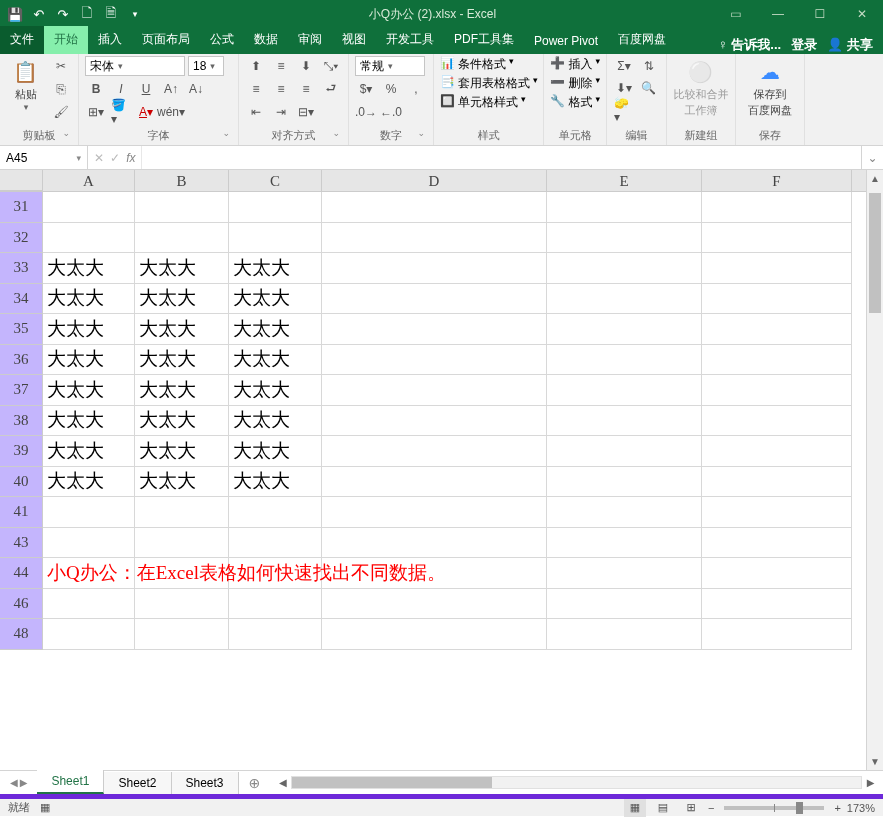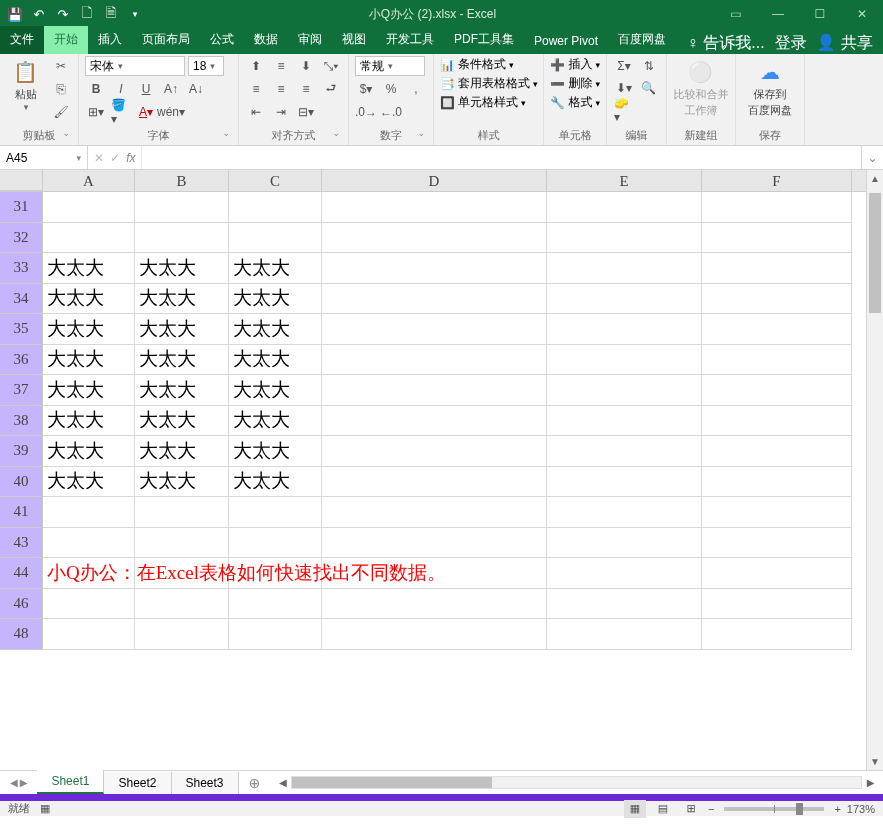--- a/index.html
+++ b/index.html
@@ -12,36 +12,36 @@
 .title-center { flex: 1; text-align: center; font-size: 12px; color: #d8ead8; }
 .win-btns { display: flex; }
 .win-btn { width: 42px; height: 28px; display: flex; align-items: center; justify-content: center; color: #c5dcc5; font-size: 12px; }
 
 
 .menubar { background: #0f703b; height: 26px; display: flex; align-items: flex-end; color: #fff; }
 .mtab { padding: 5px 10px 6px; font-size: 12px; color: #fff; }
 .mtab.file { background: #0a5c2e; }
 .mtab.active { background: #86efac; color: #217346; }
 .mtab-right { margin-left: auto; display: flex; align-items: center; gap: 10px; padding-right: 10px; }
-.mtab-right span { font-size: 16px; }
+.mtab-right span { font-size: 13px; font-weight: bold; }
 
 
 .ribbon { background: #f1f1f1; height: 92px; border-bottom: 1px solid #d4d4d4; display: flex; }
 .rgroup { border-right: 1px solid #e0e0e0; display: flex; flex-direction: column; padding: 2px 6px 1px; }
 .rgroup-body { flex: 1; display: flex; align-items: flex-start; gap: 4px; }
 .rgroup-label { text-align: center; font-size: 11px; color: #666; padding: 1px 0; position: relative; }
 .rgroup-label::after { content: "⌄"; position: absolute; right: 2px; font-size: 9px; color: #888; }
 .rgroup-label.noarrow::after { content: ""; }
 
 .big-btn { display: flex; flex-direction: column; align-items: center; width: 40px; padding-top: 2px; }
 .big-btn .ico { width: 28px; height: 28px; display: flex; align-items: center; justify-content: center; font-size: 20px; }
 .big-btn .lbl { font-size: 11px; color: #444; margin-top: 1px; }
 
 .col { display: flex; flex-direction: column; gap: 3px; }
-.row { display: flex; align-items: center; gap: 3px; }
+.row { display: flex; align-items: flex-start; gap: 3px; }
 .mini { width: 22px; height: 20px; display: flex; align-items: center; justify-content: center; font-size: 12px; color: #555; border: 1px solid transparent; }
 .combo { background: #fff; border: 1px solid #c5c5c5; height: 20px; display: flex; align-items: center; padding: 0 4px; font-size: 12px; }
 .combo .dd { margin-left: 4px; font-size: 9px; color: #666; }
 
 
 .fbar { height: 24px; border-bottom: 1px solid #d4d4d4; display: flex; align-items: stretch; background: #fff; }
 .namebox { width: 88px; border-right: 1px solid #d4d4d4; display: flex; align-items: center; padding: 0 6px; font-size: 12px; }
 .namebox .dd { margin-left: auto; font-size: 9px; color: #888; }
 .fx-btns { display: flex; align-items: center; padding: 0 6px; gap: 6px; color: #bbb; border-right: 1px solid #e8e8e8; }
 .fx-btns .fx { font-style: italic; color: #888; }
@@ -73,21 +73,21 @@
 .stabs { display: flex; align-items: flex-end; height: 100%; }
 .stab { padding: 4px 14px; font-size: 12px; border-right: 1px solid #ccc; background: #f7f7f7; }
 .stab.active { background: #fff; border-bottom: 2px solid #217346; color: #217346; }
 .stab-add { padding: 0 10px; color: #888; font-size: 14px; }
 .hscroll { flex: 1; display: flex; align-items: center; margin: 0 4px; }
 .hscroll .arr { width: 17px; text-align: center; color: #666; font-size: 10px; }
 .hscroll .track { flex: 1; height: 13px; background: #f1f1f1; position: relative; border: 1px solid #e0e0e0; }
 .hscroll .thumb { position: absolute; left: 0; top: 0; bottom: 0; width: 200px; background: #c1c1c1; }
 
 
-.statusbar { height: 22px; background: #f1f1f1; border-top: 7px solid #6d28d9; display: flex; align-items: center; padding: 0 8px; font-size: 11px; color: #555; }
+.statusbar { height: 22px; background: #f1f1f1; border-top: 5px solid #6d28d9; display: flex; align-items: center; padding: 0 8px; font-size: 11px; color: #555; }
 .statusbar .right { margin-left: auto; display: flex; align-items: center; gap: 6px; }
 .view-btn { width: 22px; height: 18px; display: flex; align-items: center; justify-content: center; border: 1px solid transparent; }
 .view-btn.active { background: #e0e0e0; }
 .zoom-slider { width: 100px; height: 4px; background: #c0c0c0; position: relative; margin: 0 4px; }
 .zoom-slider .tick { position: absolute; left: 50%; top: -2px; width: 1px; height: 8px; background: #888; }
 .zoom-slider .knob { position: absolute; left: 72%; top: -4px; width: 7px; height: 12px; background: #888; }
 </style>
 </head>
 <body>
 

